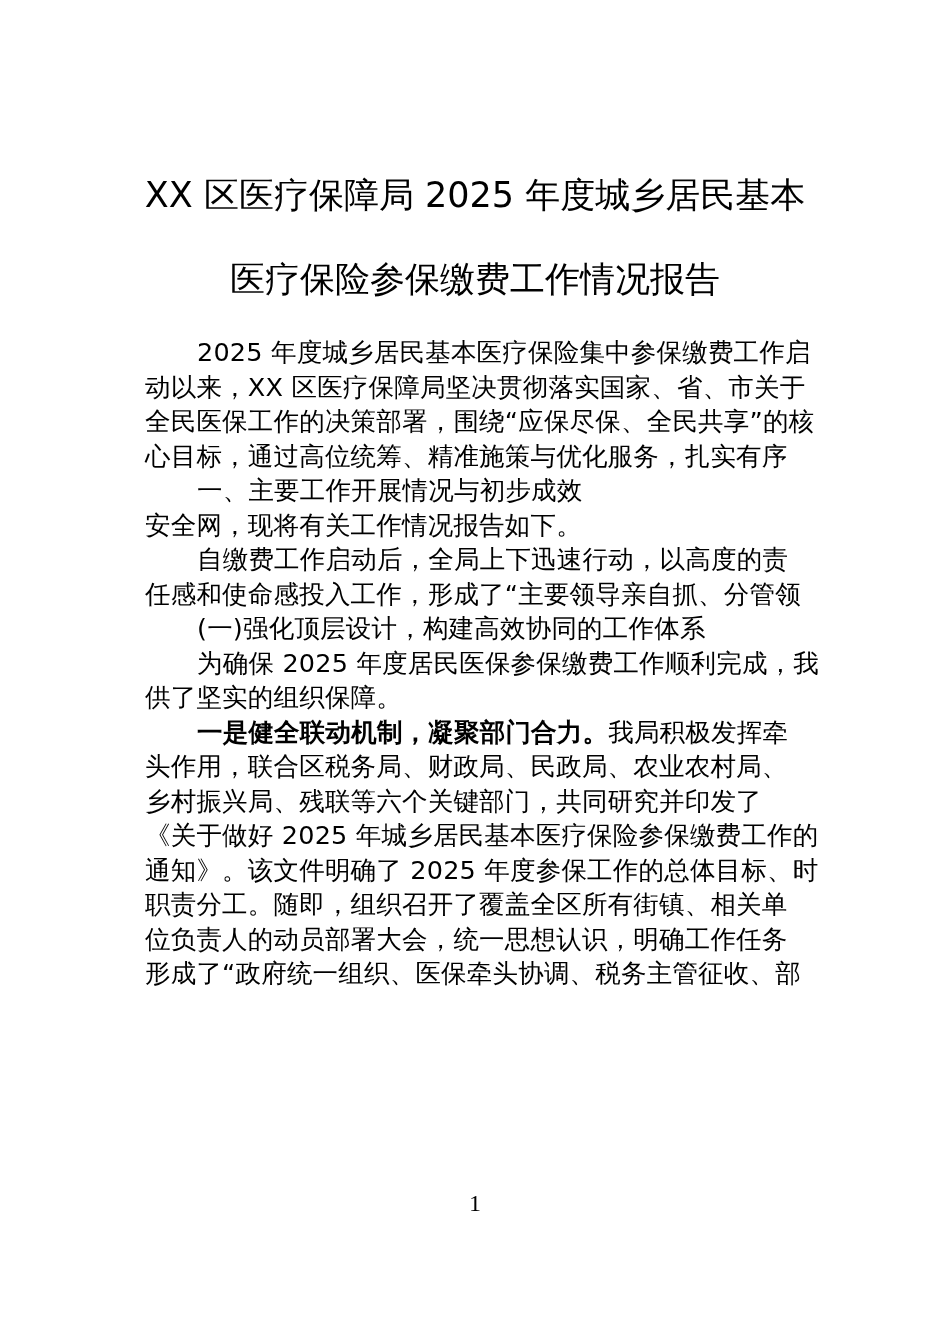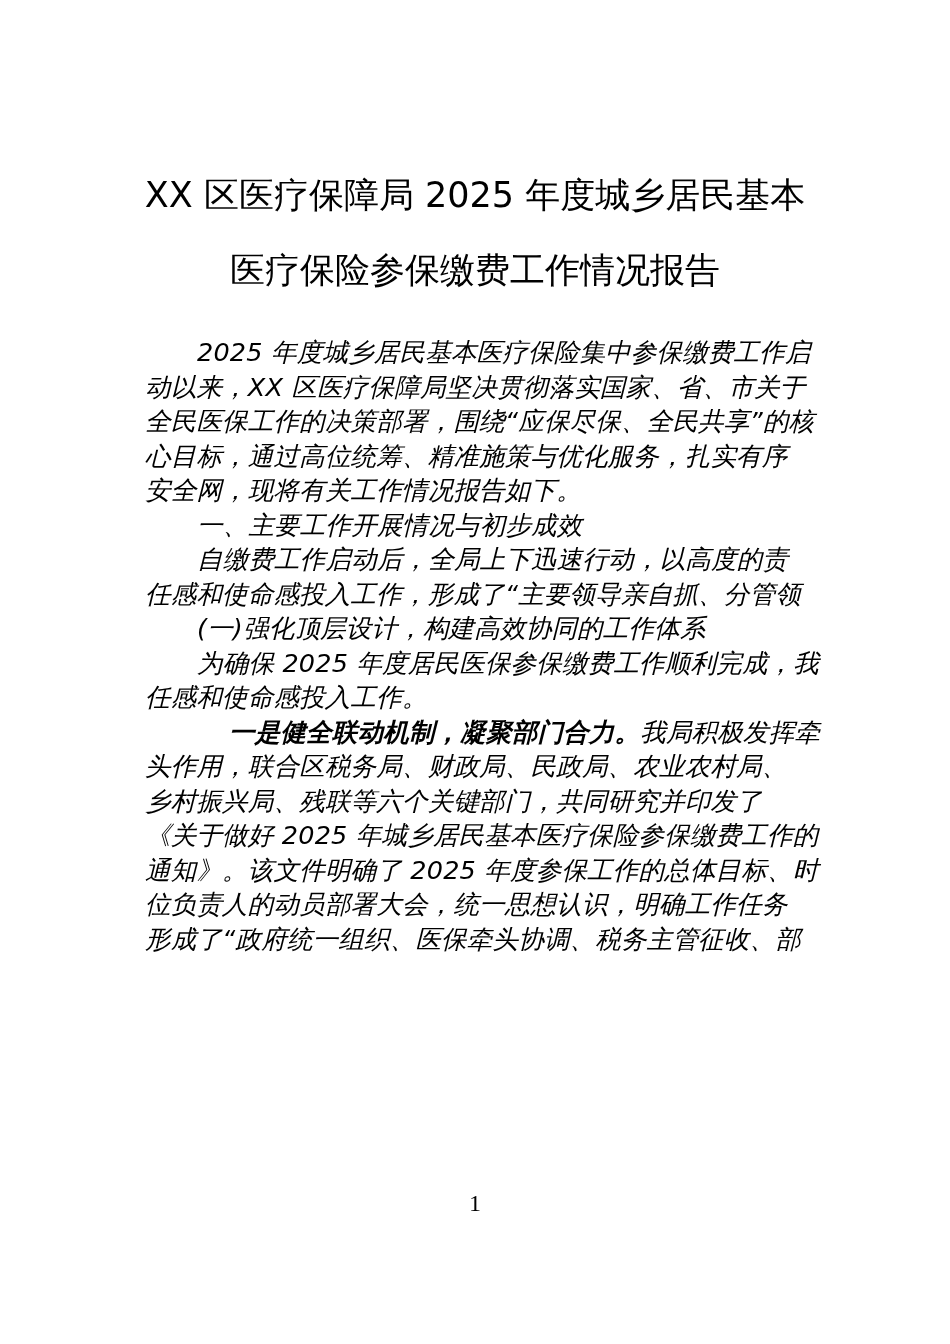--- a/index.html
+++ b/index.html
@@ -26,39 +26,38 @@
       position: absolute;
       left: 0;
       width: 950px;
       text-align: center;
       font-size: 35px;
       line-height: 40px;
       white-space: nowrap;
       font-family: "DejaVu Sans", "Liberation Sans", sans-serif;
     }
     .title-line-1 { top: 175px; }
-    .title-line-2 { top: 250px; }
+    .title-line-2 { top: 259px; }
 
     .body {
       position: absolute;
       left: 145px;
       top: 335px;
       width: 662px;
     }
     .line {
       height: 34.5px;
       line-height: 34.5px;
       font-size: 25.5px;
       white-space: nowrap;
       font-family: "DejaVu Sans", "Liberation Sans", sans-serif;
       letter-spacing: 0.2px;
-      font-style: italic;
     }
     .indent { padding-left: 52px; }
-    .bold { font-weight: bold; margin-left: 32px; }
+    .bold { font-weight: bold; }
 
     .page-number {
       position: absolute;
       left: 0;
       width: 950px;
       top: 1188px;
       text-align: center;
       font-size: 24px;
       line-height: 30px;
       font-family: "Liberation Serif", "DejaVu Serif", serif;
@@ -71,35 +70,36 @@
 
   <div class="title title-line-1">XX 区医疗保障局 2025 年度城乡居民基本</div>
   <div class="title title-line-2">医疗保险参保缴费工作情况报告</div>
 
   <div class="body">
 
     <div class="line indent">2025 年度城乡居民基本医疗保险集中参保缴费工作启</div>
     <div class="line">动以来，XX 区医疗保障局坚决贯彻落实国家、省、市关于</div>
     <div class="line">全民医保工作的决策部署，围绕“应保尽保、全民共享”的核</div>
     <div class="line">心目标，通过高位统筹、精准施策与优化服务，扎实有序</div>
+    <div class="line indent">一、主要工作开展情况与初步成效</div>
+
     <div class="line">安全网，现将有关工作情况报告如下。</div>
-
-    <div class="line indent">一、主要工作开展情况与初步成效</div>
 
     <div class="line indent">自缴费工作启动后，全局上下迅速行动，以高度的责</div>
     <div class="line">任感和使命感投入工作，形成了“主要领导亲自抓、分管领</div>
 
     <div class="line indent">(一)强化顶层设计，构建高效协同的工作体系</div>
 
     <div class="line indent">为确保 2025 年度居民医保参保缴费工作顺利完成，我</div>
-    <div class="line">任感和使命感投入工作。</div>
+    <div class="line">供了坚实的组织保障。</div>
 
     <div class="line indent"><span class="bold">一是健全联动机制，凝聚部门合力。</span><span>我局积极发挥牵</span></div>
     <div class="line">头作用，联合区税务局、财政局、民政局、农业农村局、</div>
     <div class="line">乡村振兴局、残联等六个关键部门，共同研究并印发了</div>
     <div class="line">《关于做好 2025 年城乡居民基本医疗保险参保缴费工作的</div>
     <div class="line">通知》。该文件明确了 2025 年度参保工作的总体目标、时</div>
+    <div class="line">职责分工。随即，组织召开了覆盖全区所有街镇、相关单</div>
     <div class="line">位负责人的动员部署大会，统一思想认识，明确工作任务</div>
     <div class="line">形成了“政府统一组织、医保牵头协调、税务主管征收、部</div>
   </div>
 
   <div class="page-number">1</div>
 </div>
 
 </body></html>

